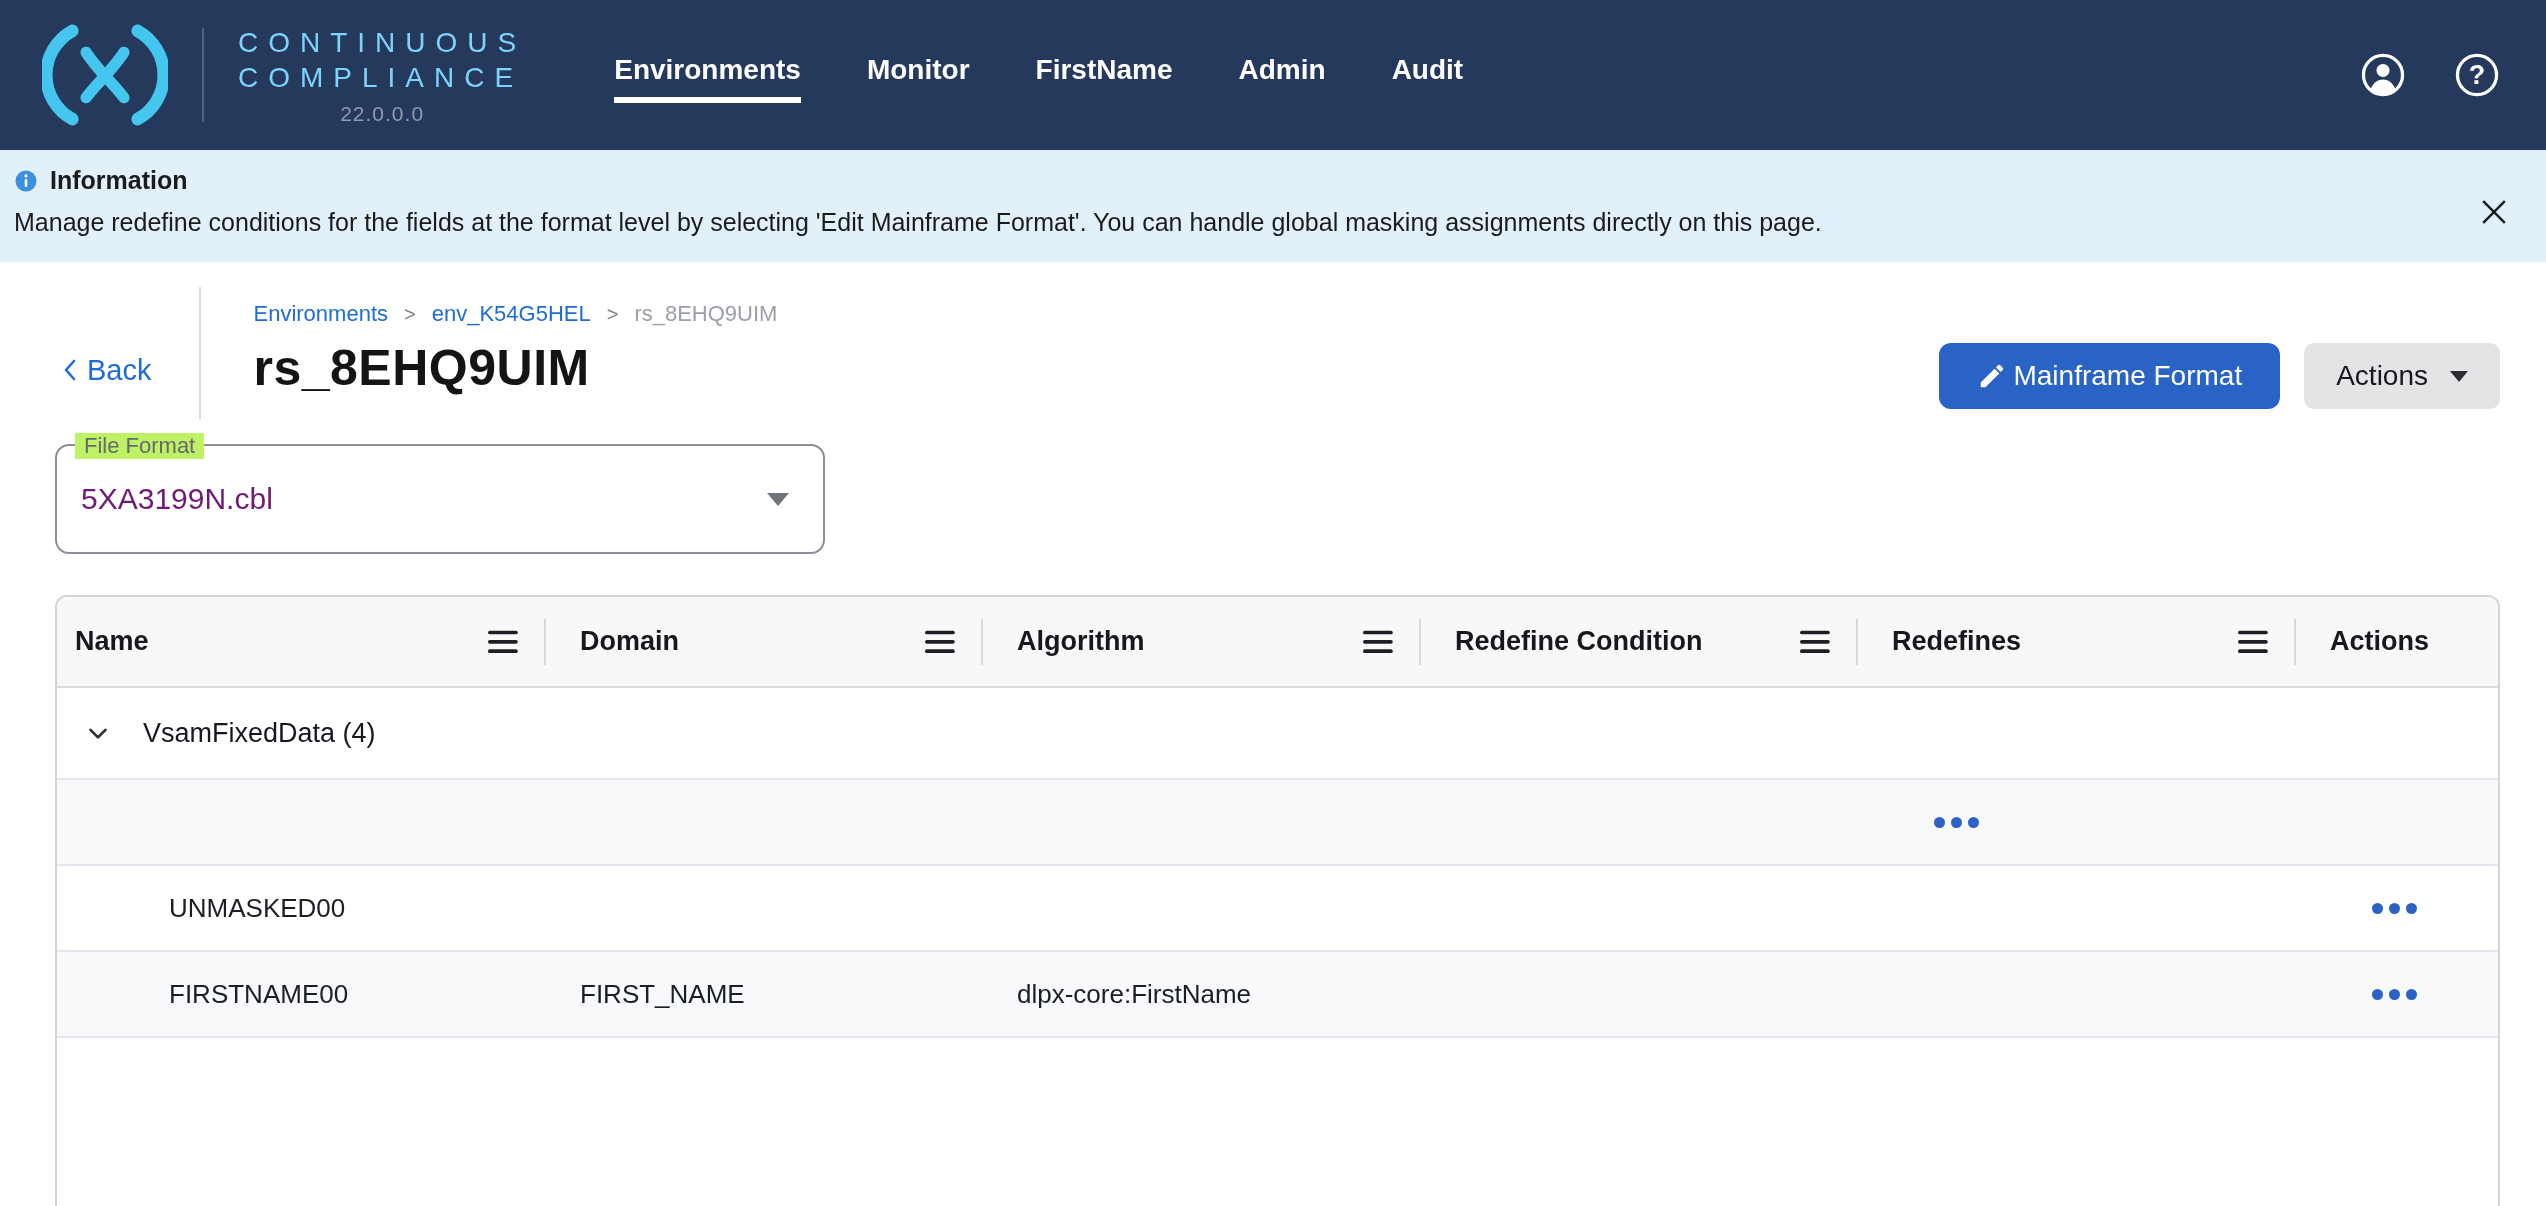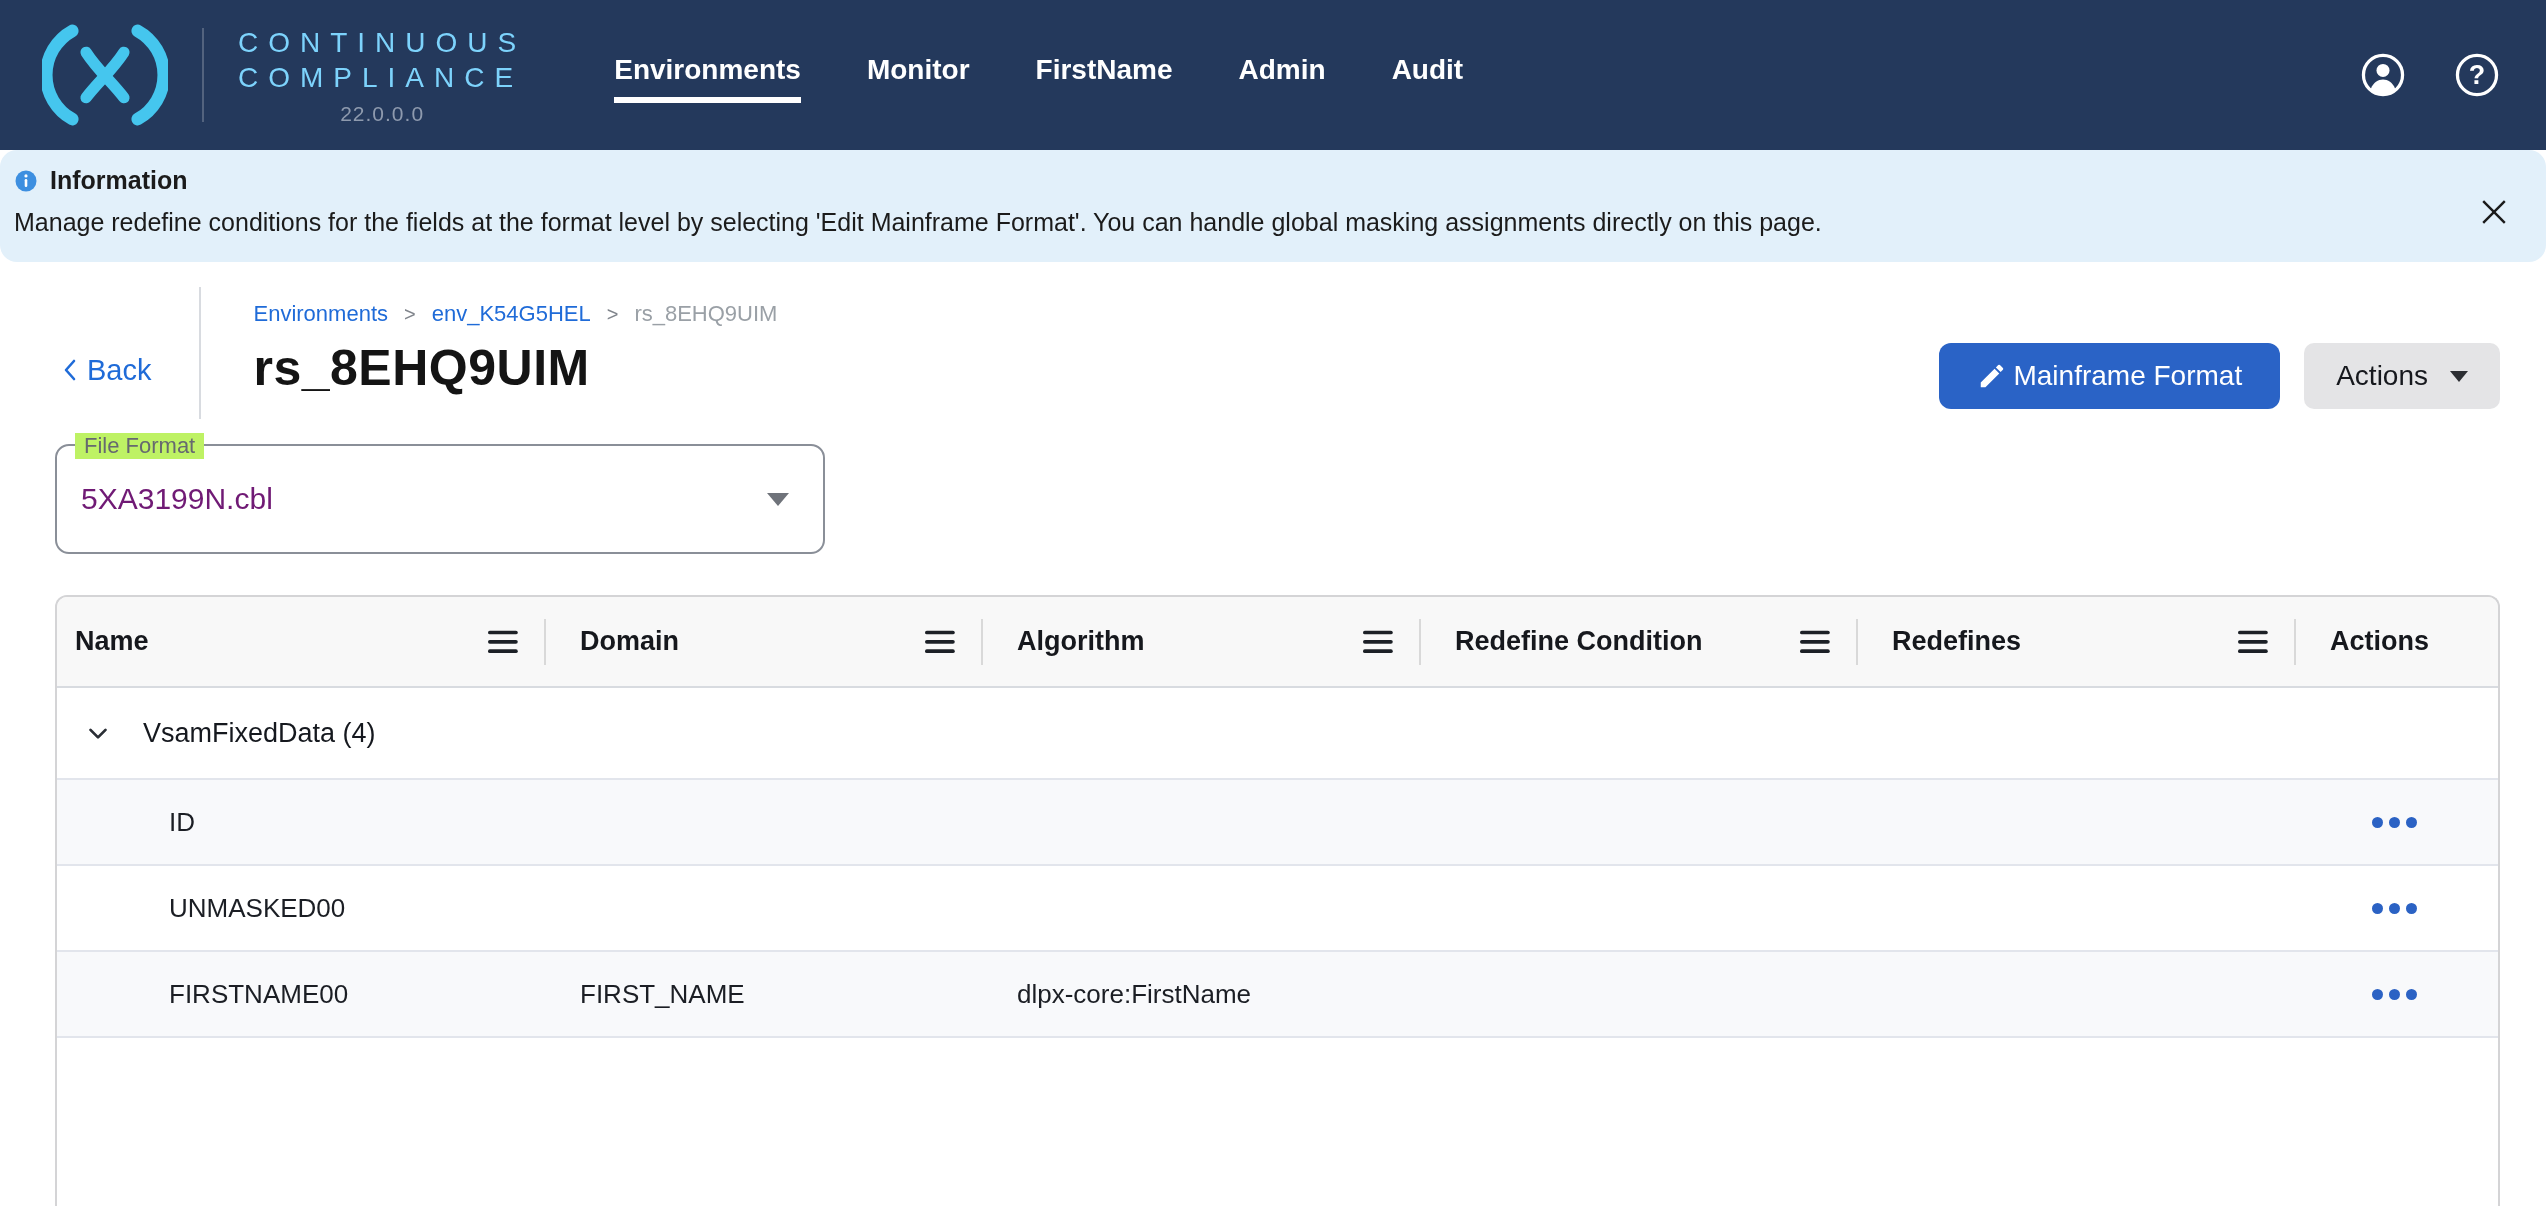--- a/index.html
+++ b/index.html
@@ -17,21 +17,21 @@
   .brand-version { font-size:21px; color:#8e9aae; margin-top:7px; text-align:center; letter-spacing:1px; }
 
   .nav { display:flex; gap:66px; margin-left:88px; margin-top:-10px; }
   .nav-item { position:relative; color:#ffffff; font-size:28px; font-weight:700; cursor:pointer; white-space:nowrap; }
   .nav-item.active::after { content:""; position:absolute; left:0; right:0; bottom:-17px; height:6px; background:#ffffff; }
 
   .topbar-icons { margin-left:auto; display:flex; align-items:center; gap:48px; }
   .topbar-icons svg { display:block; cursor:pointer; }
 
   
-  .banner { position:relative; height:112px; background:#e2f0fa; padding:16px 110px 8px 14px;border-radius:17px; }
+  .banner { position:relative; height:112px; background:#e2f0fa; padding:16px 110px 8px 14px; }
   .banner-head { display:flex; align-items:center; gap:12px; }
   .banner-title { font-size:25px; font-weight:700; color:#1b1b1b; }
   .banner-message { font-size:25px; color:#1b1b1b; margin-top:13px; }
   .banner-close { position:absolute; right:34px; top:44px; background:none; border:none; cursor:pointer; }
 
   
   .main { padding:0 46px 0 55px; }
 
   .title-row { display:flex; margin-top:25px; height:132px; }
   .back { display:flex; align-items:center; margin-top:62px; height:42px; cursor:pointer; flex:none; }
@@ -243,21 +243,20 @@
       <div class="group-row">
         <span class="group-chevron">
           <svg width="30" height="30" viewBox="0 0 24 24">
               <polyline points="6 9.5 12 15.5 18 9.5" stroke="#2b2f36" stroke-width="2.2" fill="none" stroke-linecap="round" stroke-linejoin="round"></polyline>
             </svg>
         </span>
         <span class="group-label">VsamFixedData (4)</span>
       </div>
 
       <div class="grid trow alt">
-        <div class="td name">ID</div>
         <div class="td"></div>
         <div class="td"></div>
         <div class="td"></div>
         <div class="td"></div>
         <div class="td">
           <button class="dots-btn">
               <span class="dot"></span>
               <span class="dot"></span>
               <span class="dot"></span>
             </button>

